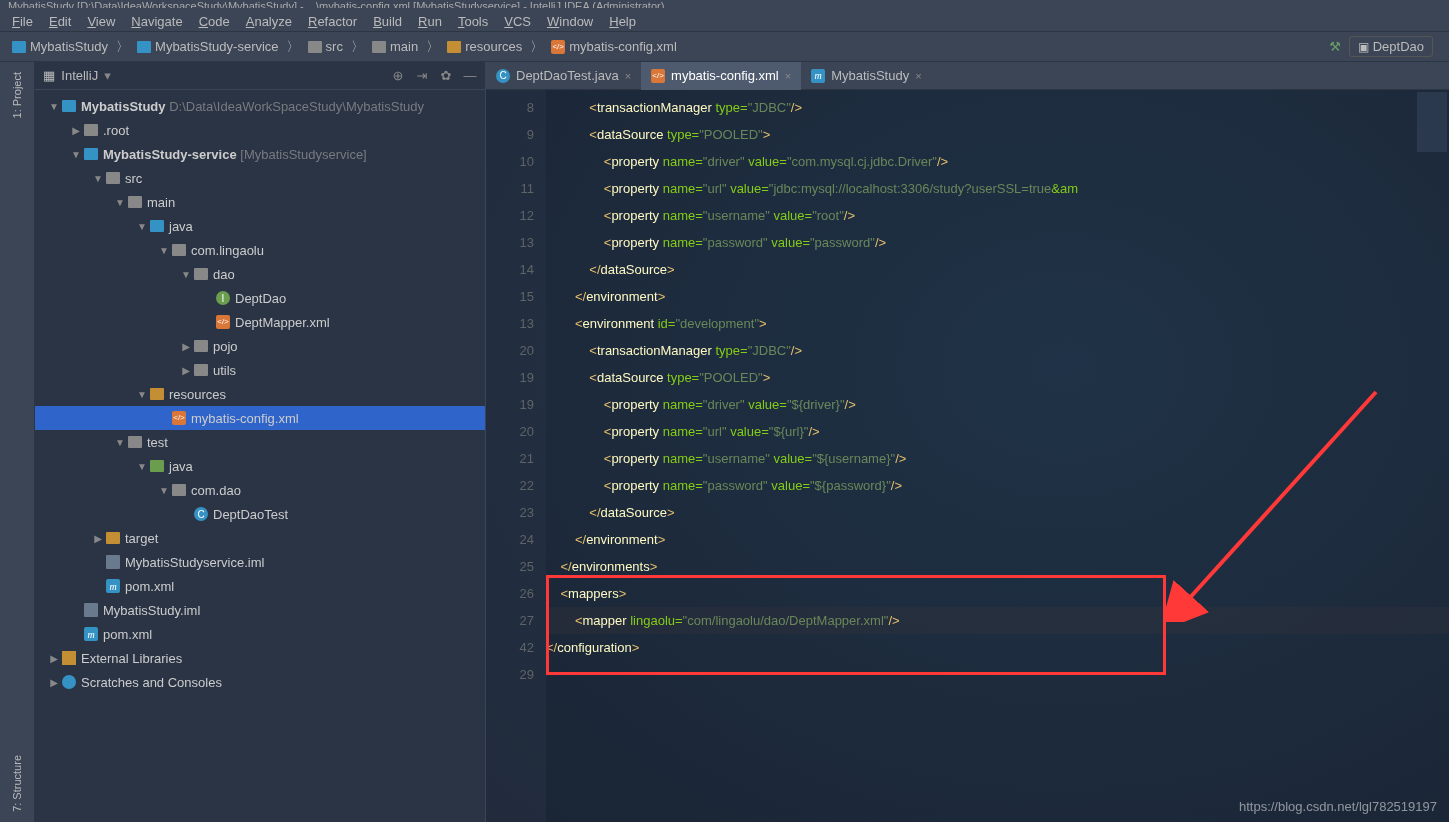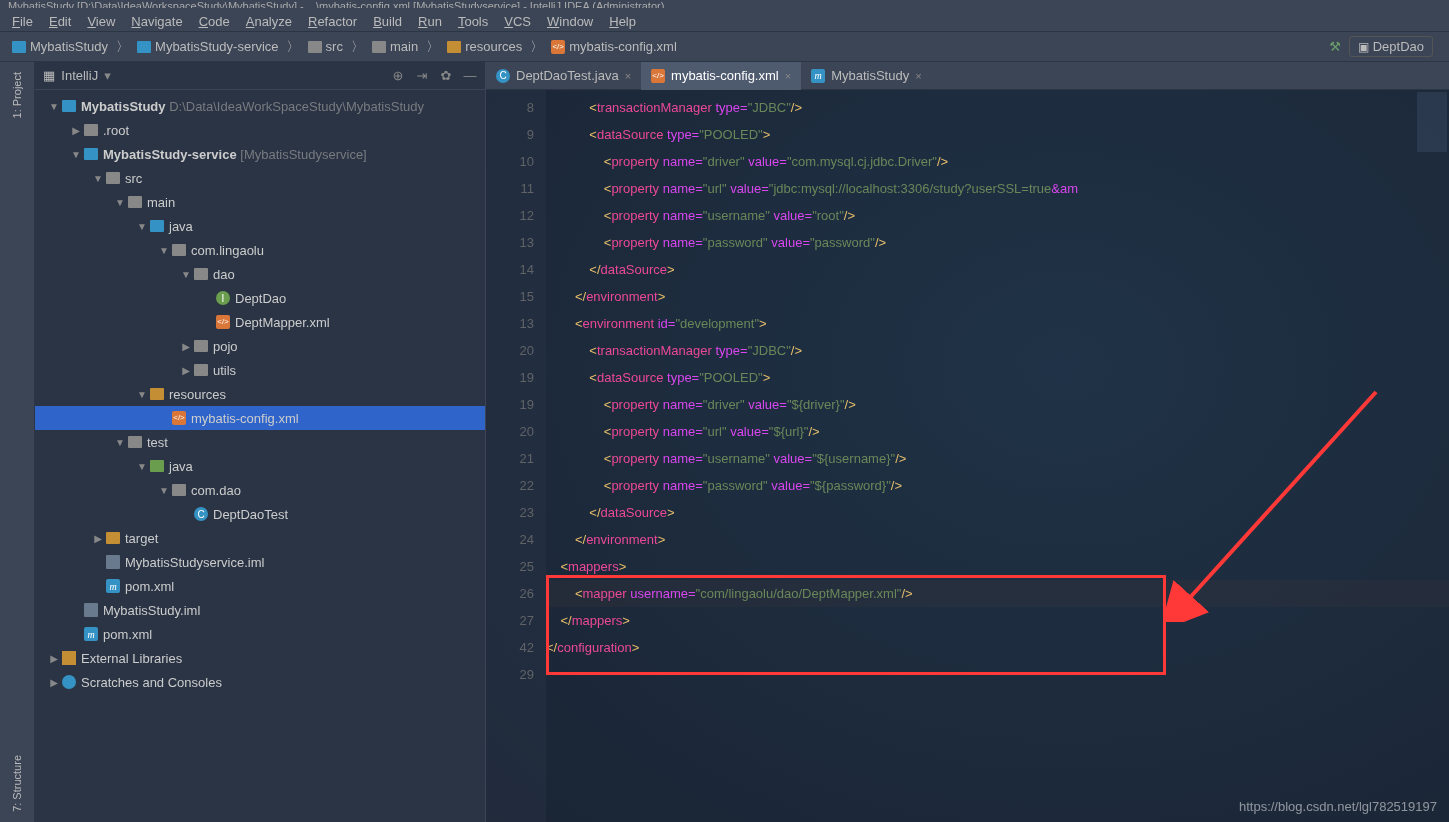--- a/index.html
+++ b/index.html
@@ -38,25 +38,25 @@
 .tabs{height:28px;display:flex;align-items:center;background:#3c4556;border-bottom:1px solid #2b3544;z-index:1;position:relative}
 .tab{height:28px;display:flex;align-items:center;gap:6px;padding:0 10px;color:#bbb;cursor:pointer}
 .tab.active{background:#4e5a6e;color:#fff}
 .tab .close{color:#888;font-size:11px}
 .editor{flex:1;display:flex;font-family:Consolas,monospace;font-size:15px;z-index:1;position:relative}
 .gutter{width:60px;text-align:right;padding:4px 12px 4px 4px;color:#606366;background:rgba(49,61,78,0.3)}
 .gutter div{height:27px;line-height:27px}
 .code{flex:1;padding:4px 0;position:relative}
 .line{height:27px;line-height:27px;white-space:pre}
 .line.current{background:rgba(50,50,60,0.4)}
-.c-tag{color:#ec4899}
-.c-attr{color:#d946ef}
+.c-tag{color:#fef9c3}
+.c-attr{color:#84cc16}
 .c-str{color:#6a8759}
 .c-br{color:#e8bf6a}
-.c-amp{color:#d946ef}
+.c-amp{color:#84cc16}
 .highlight-box{position:absolute;border:3px solid #ff3838;pointer-events:none;z-index:5}
 .arrow-svg{position:absolute;pointer-events:none;z-index:6}
 .watermark{position:absolute;bottom:8px;right:12px;color:rgba(255,255,255,0.5);font-size:13px;z-index:10}
 .mini-map{position:absolute;right:2px;top:30px;width:30px;height:60px;background:rgba(100,120,150,0.2);z-index:2}
 .hammer-icon{color:#6a9e6a;font-size:13px}
 .m-icon{width:14px;height:14px;background:#3592c4;color:#fff;font-size:10px;font-style:italic;display:inline-flex;align-items:center;justify-content:center;border-radius:2px;font-family:serif}
 .run-config{border:1px solid #555;padding:2px 8px;border-radius:3px;color:#bbb;font-size:12px}
 </style>
 </head>
 <body>
@@ -398,23 +398,23 @@
           <div class="line">        <span class="c-br">&lt;/</span><span class="c-tag">environment</span><span class="c-br">&gt;</span></div>
           <div class="line">        <span class="c-br">&lt;</span><span class="c-tag">environment </span><span class="c-attr">id=</span><span class="c-str">"development"</span><span class="c-br">&gt;</span></div>
           <div class="line">            <span class="c-br">&lt;</span><span class="c-tag">transactionManager </span><span class="c-attr">type=</span><span class="c-str">"JDBC"</span><span class="c-br">/&gt;</span></div>
           <div class="line">            <span class="c-br">&lt;</span><span class="c-tag">dataSource </span><span class="c-attr">type=</span><span class="c-str">"POOLED"</span><span class="c-br">&gt;</span></div>
           <div class="line">                <span class="c-br">&lt;</span><span class="c-tag">property </span><span class="c-attr">name=</span><span class="c-str">"driver"</span> <span class="c-attr">value=</span><span class="c-str">"${driver}"</span><span class="c-br">/&gt;</span></div>
           <div class="line">                <span class="c-br">&lt;</span><span class="c-tag">property </span><span class="c-attr">name=</span><span class="c-str">"url"</span> <span class="c-attr">value=</span><span class="c-str">"${url}"</span><span class="c-br">/&gt;</span></div>
           <div class="line">                <span class="c-br">&lt;</span><span class="c-tag">property </span><span class="c-attr">name=</span><span class="c-str">"username"</span> <span class="c-attr">value=</span><span class="c-str">"${username}"</span><span class="c-br">/&gt;</span></div>
           <div class="line">                <span class="c-br">&lt;</span><span class="c-tag">property </span><span class="c-attr">name=</span><span class="c-str">"password"</span> <span class="c-attr">value=</span><span class="c-str">"${password}"</span><span class="c-br">/&gt;</span></div>
           <div class="line">            <span class="c-br">&lt;/</span><span class="c-tag">dataSource</span><span class="c-br">&gt;</span></div>
           <div class="line">        <span class="c-br">&lt;/</span><span class="c-tag">environment</span><span class="c-br">&gt;</span></div>
+          <div class="line">    <span class="c-br">&lt;/</span><span class="c-tag">environments</span><span class="c-br">&gt;</span></div>
           <div class="line">    <span class="c-br">&lt;</span><span class="c-tag">mappers</span><span class="c-br">&gt;</span></div>
-          <div class="line current">        <span class="c-br">&lt;</span><span class="c-tag">mapper </span><span class="c-attr">username=</span><span class="c-str">"com/lingaolu/dao/DeptMapper.xml"</span><span class="c-br">/&gt;</span></div>
-          <div class="line">    <span class="c-br">&lt;/</span><span class="c-tag">mappers</span><span class="c-br">&gt;</span></div>
+          <div class="line current">        <span class="c-br">&lt;</span><span class="c-tag">mapper </span><span class="c-attr">lingaolu=</span><span class="c-str">"com/lingaolu/dao/DeptMapper.xml"</span><span class="c-br">/&gt;</span></div>
           <div class="line"><span class="c-br">&lt;/</span><span class="c-tag">configuration</span><span class="c-br">&gt;</span></div>
         </div>
     </div>
     <svg class="arrow-svg" style="left:680px;top:320px" width="220" height="240">
       <defs>
           <marker id="ah" markerWidth="12" markerHeight="12" refX="2" refY="6" orient="auto">
             <path d="M0,0 L12,6 L0,12 Z" fill="#ff3838"></path>
           </marker>
         </defs>
       <line x1="210" y1="10" x2="20" y2="220" stroke="#ff3838" stroke-width="4" marker-end="url(#ah)"></line>

